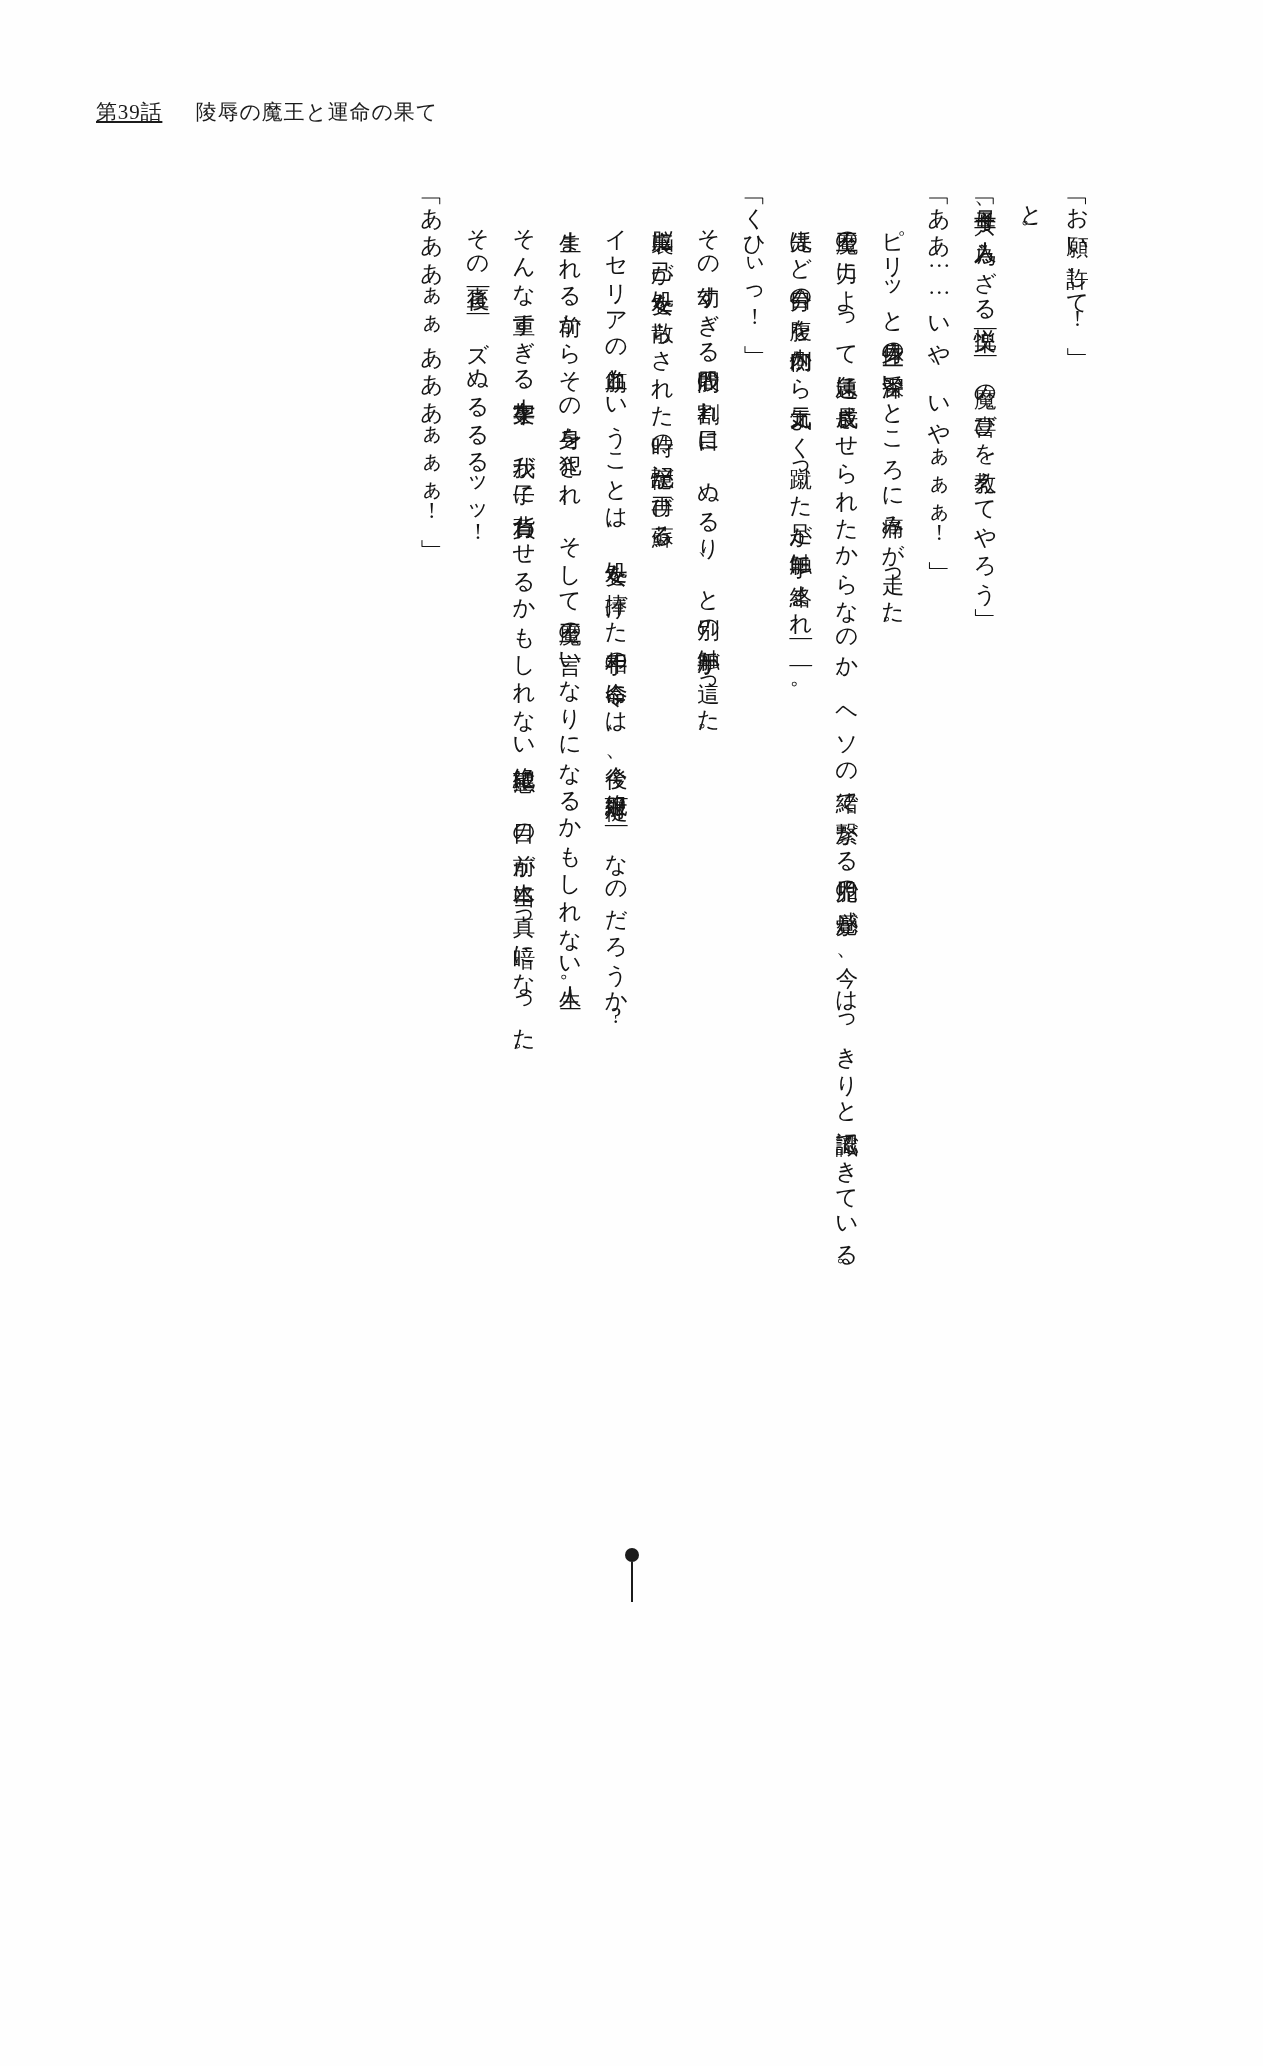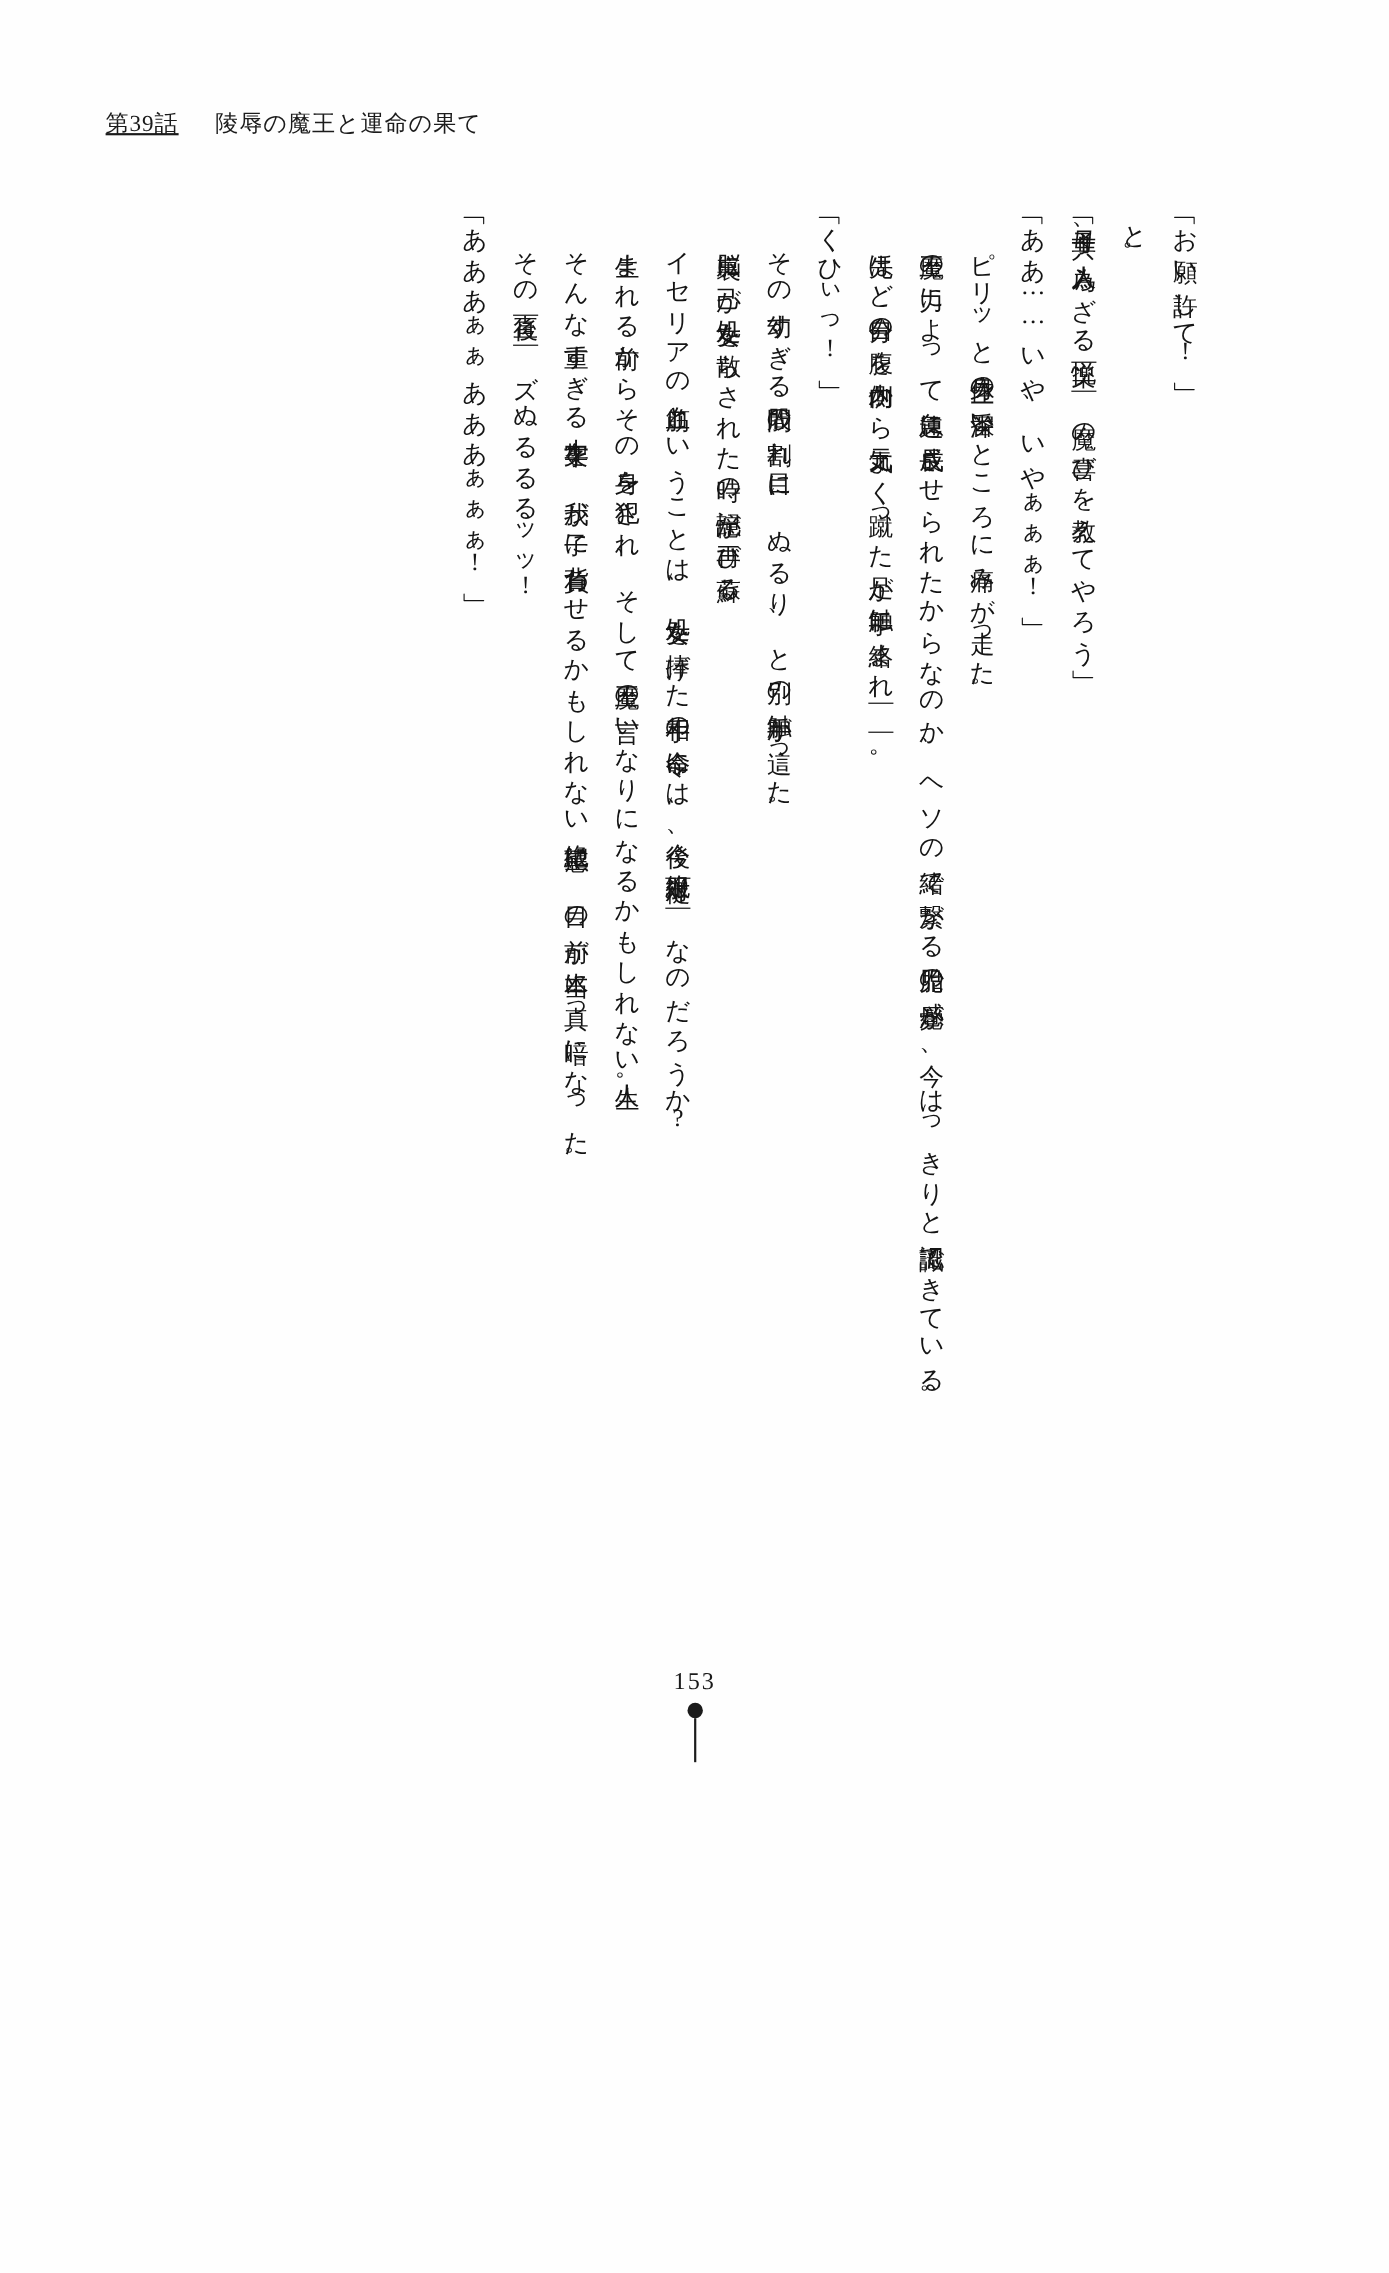--- a/index.html
+++ b/index.html
@@ -119,18 +119,17 @@
     <p>「くひぃっ!」</p>
     <p class="indent">その幼すぎる股間の割れ目に、ぬるり、と別の触手が這った。</p>
     <p class="indent">脳裏に己が処女を散らされた時の記憶が再び蘇る。</p>
     <p class="indent">イセリアの血筋ということは、処女を捧げた相手の命令には、今後、絶対服従――なのだろうか?</p>
     <p class="indent">生まれる前からその身を犯され、そして魔王の言いなりになるかもしれない人生。</p>
     <p class="indent">そんな重すぎる十字架を、我が子に背負わせるかもしれない絶望感に、目の前が本当に真っ暗になった。</p>
     <p class="indent">その直後――ズぬるるるッッ!</p>
     <p>「あああぁぁあああぁぁぁ!」</p>
   </div>
 
-  <div class="page-number">153</div>
 
   <div class="footer-mark"></div>
   <div class="footer-rule"></div>
 
 </div>
 
 </body></html>

